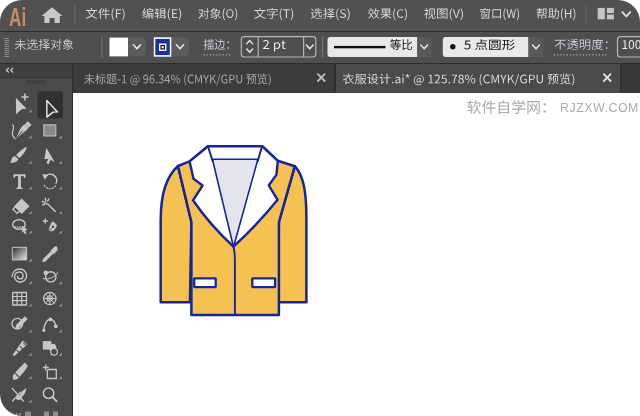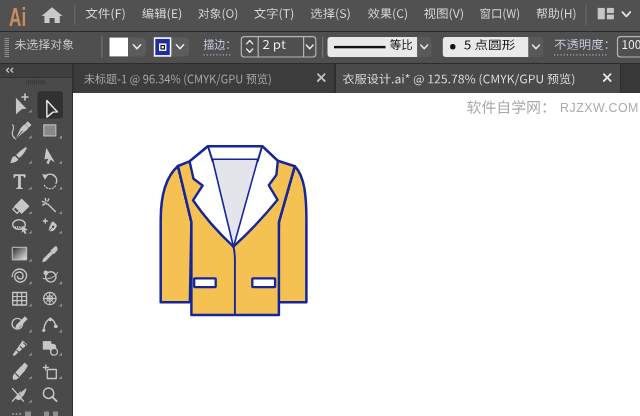--- a/index.html
+++ b/index.html
@@ -1,16 +1,16 @@
 <!DOCTYPE html>
 <html><head><meta charset="utf-8">
 <style>
 html,body{margin:0;padding:0;width:640px;height:416px;overflow:hidden;background:#fff;
 font-family:"Liberation Sans",sans-serif;}
-#root{position:relative;width:640px;height:416px;overflow:hidden;}
+#root{position:relative;width:640px;height:416px;overflow:hidden;border-radius:22px;}
 .abs{position:absolute;}
 </style></head><body>
 <div id="root">
   <div class="abs" style="left:0;top:0;width:640px;height:30.5px;background:#515151;"></div>
   <div class="abs" style="left:0;top:30.5px;width:640px;height:1px;background:#2b2b2b;"></div>
   <div class="abs" style="left:0;top:31.5px;width:640px;height:31px;background:#4F4F4F;"></div>
   <div class="abs" style="left:0;top:62.5px;width:640px;height:1.5px;background:#2C2C2C;"></div>
   <div class="abs" style="left:0;top:64px;width:640px;height:28.7px;background:#383838;"></div>
   <div class="abs" style="left:74.5px;top:64px;width:259px;height:28.7px;background:#3C3C3C;"></div>
   <div class="abs" style="left:333.5px;top:64px;width:2px;height:28.7px;background:#2E2E2E;"></div>

